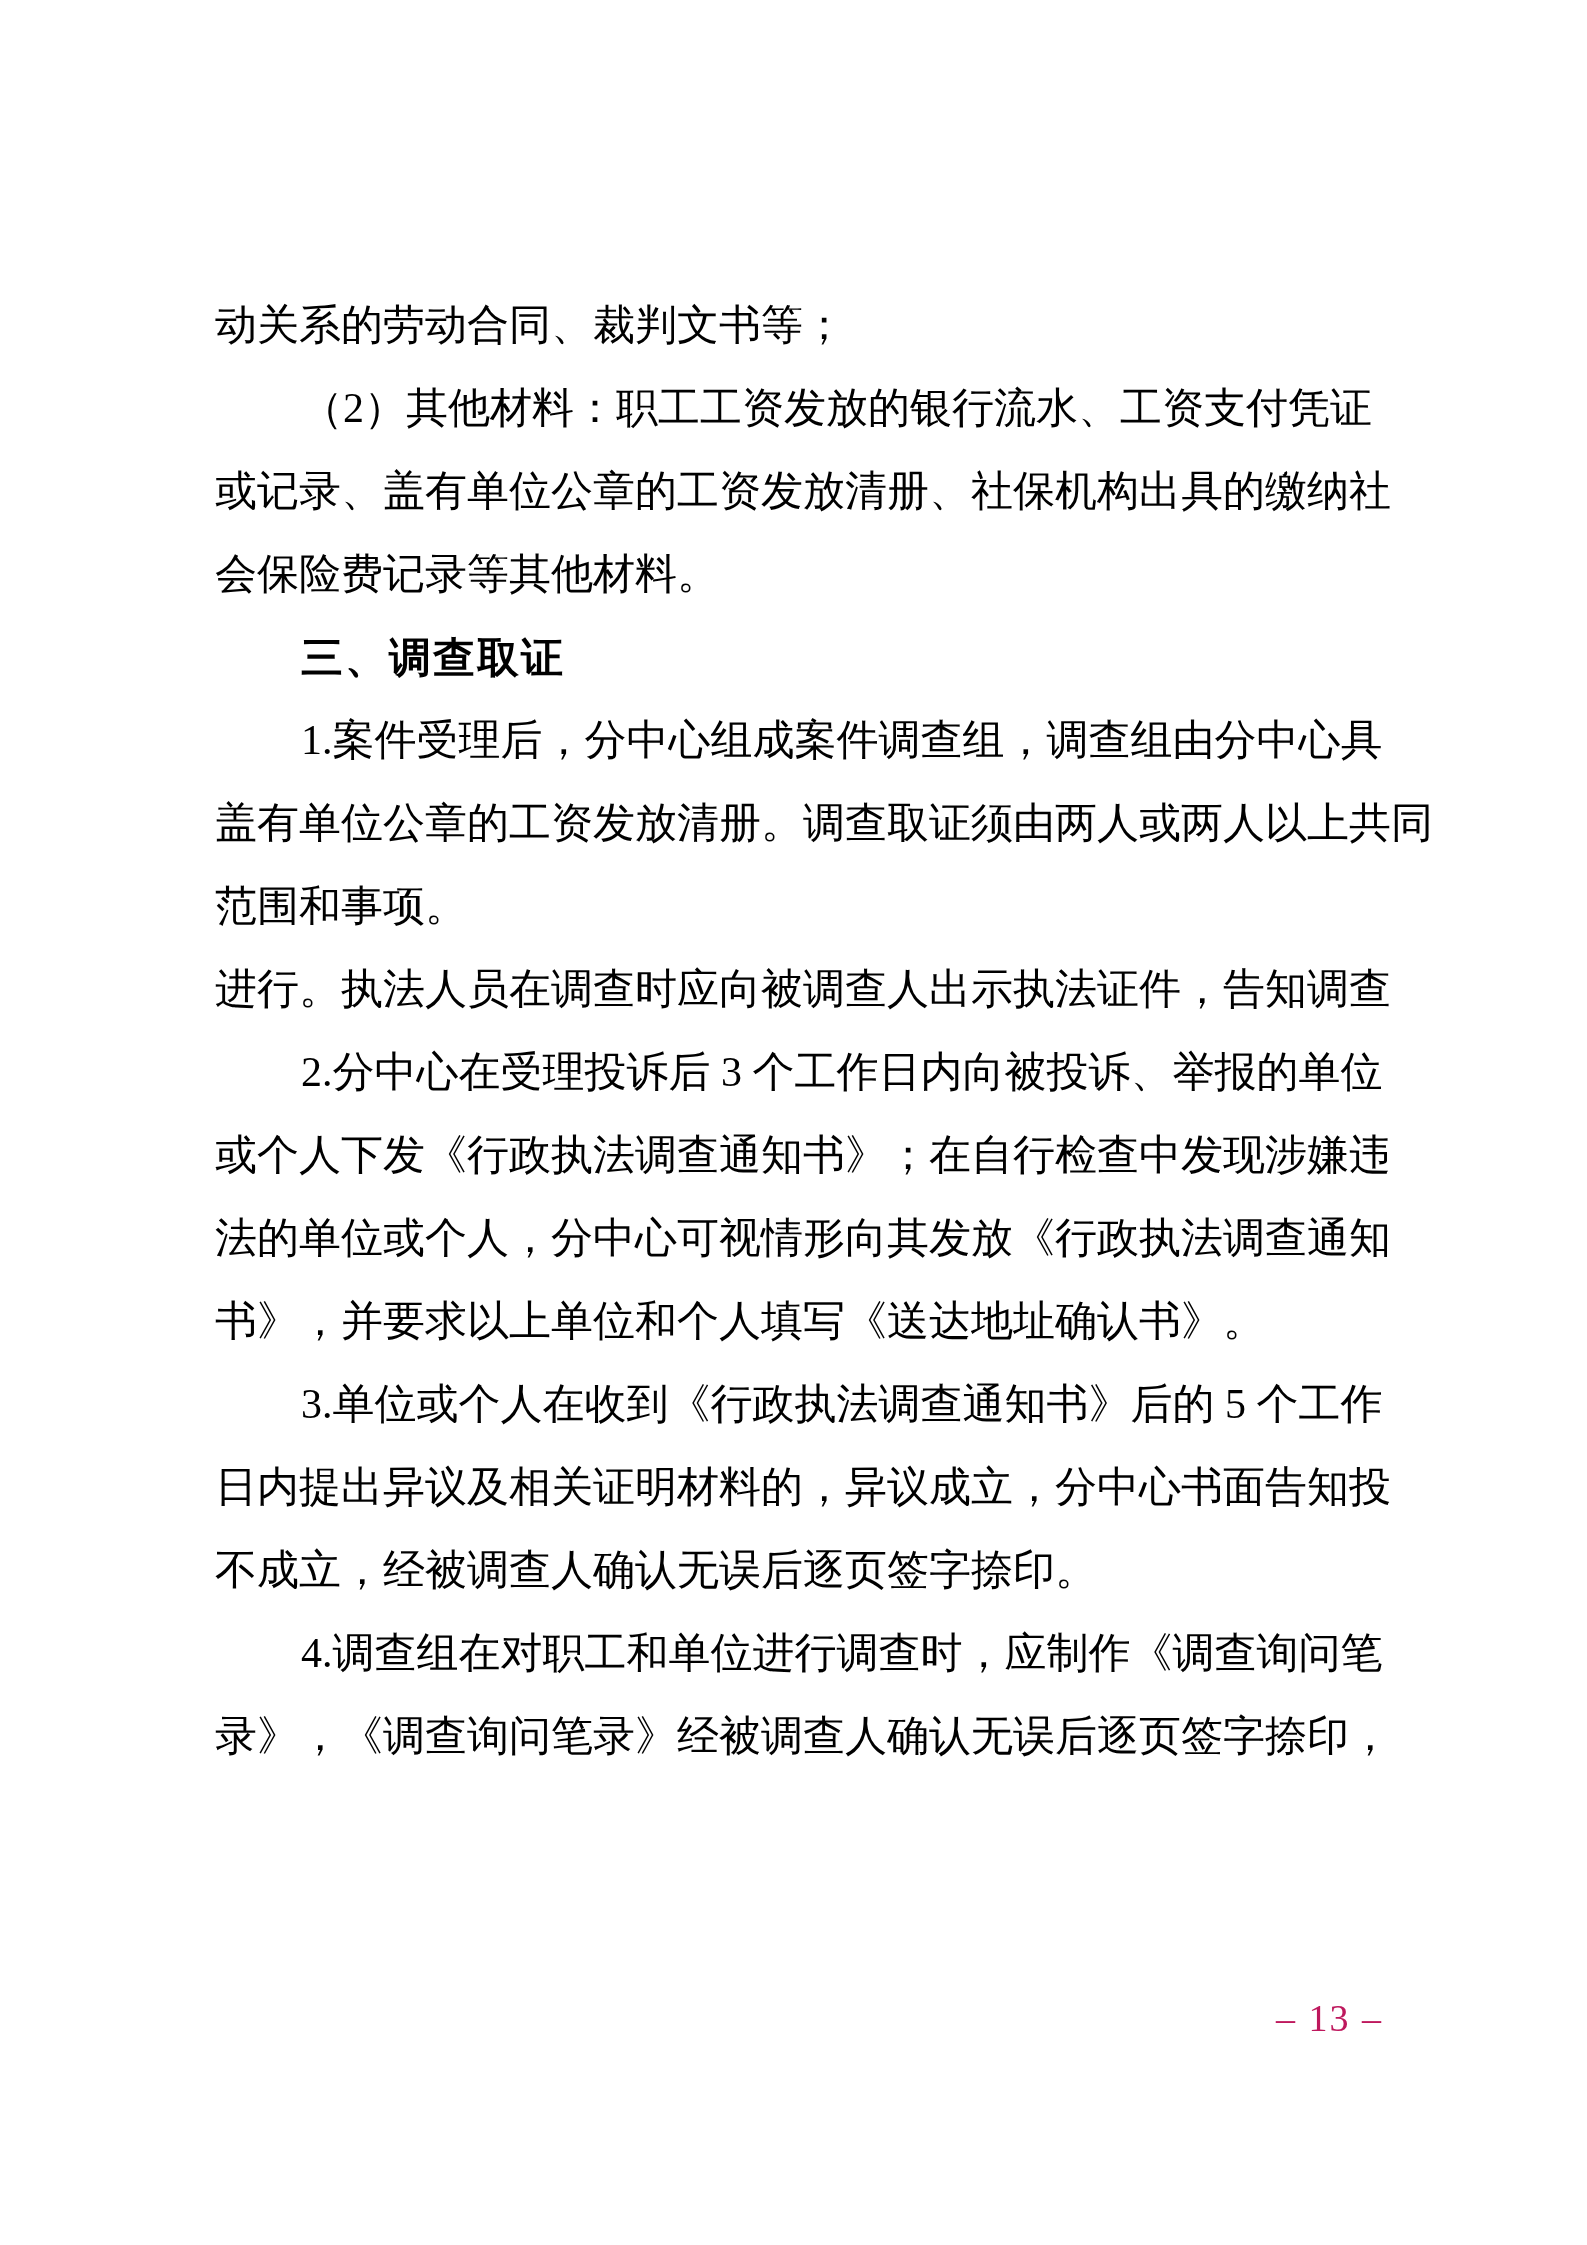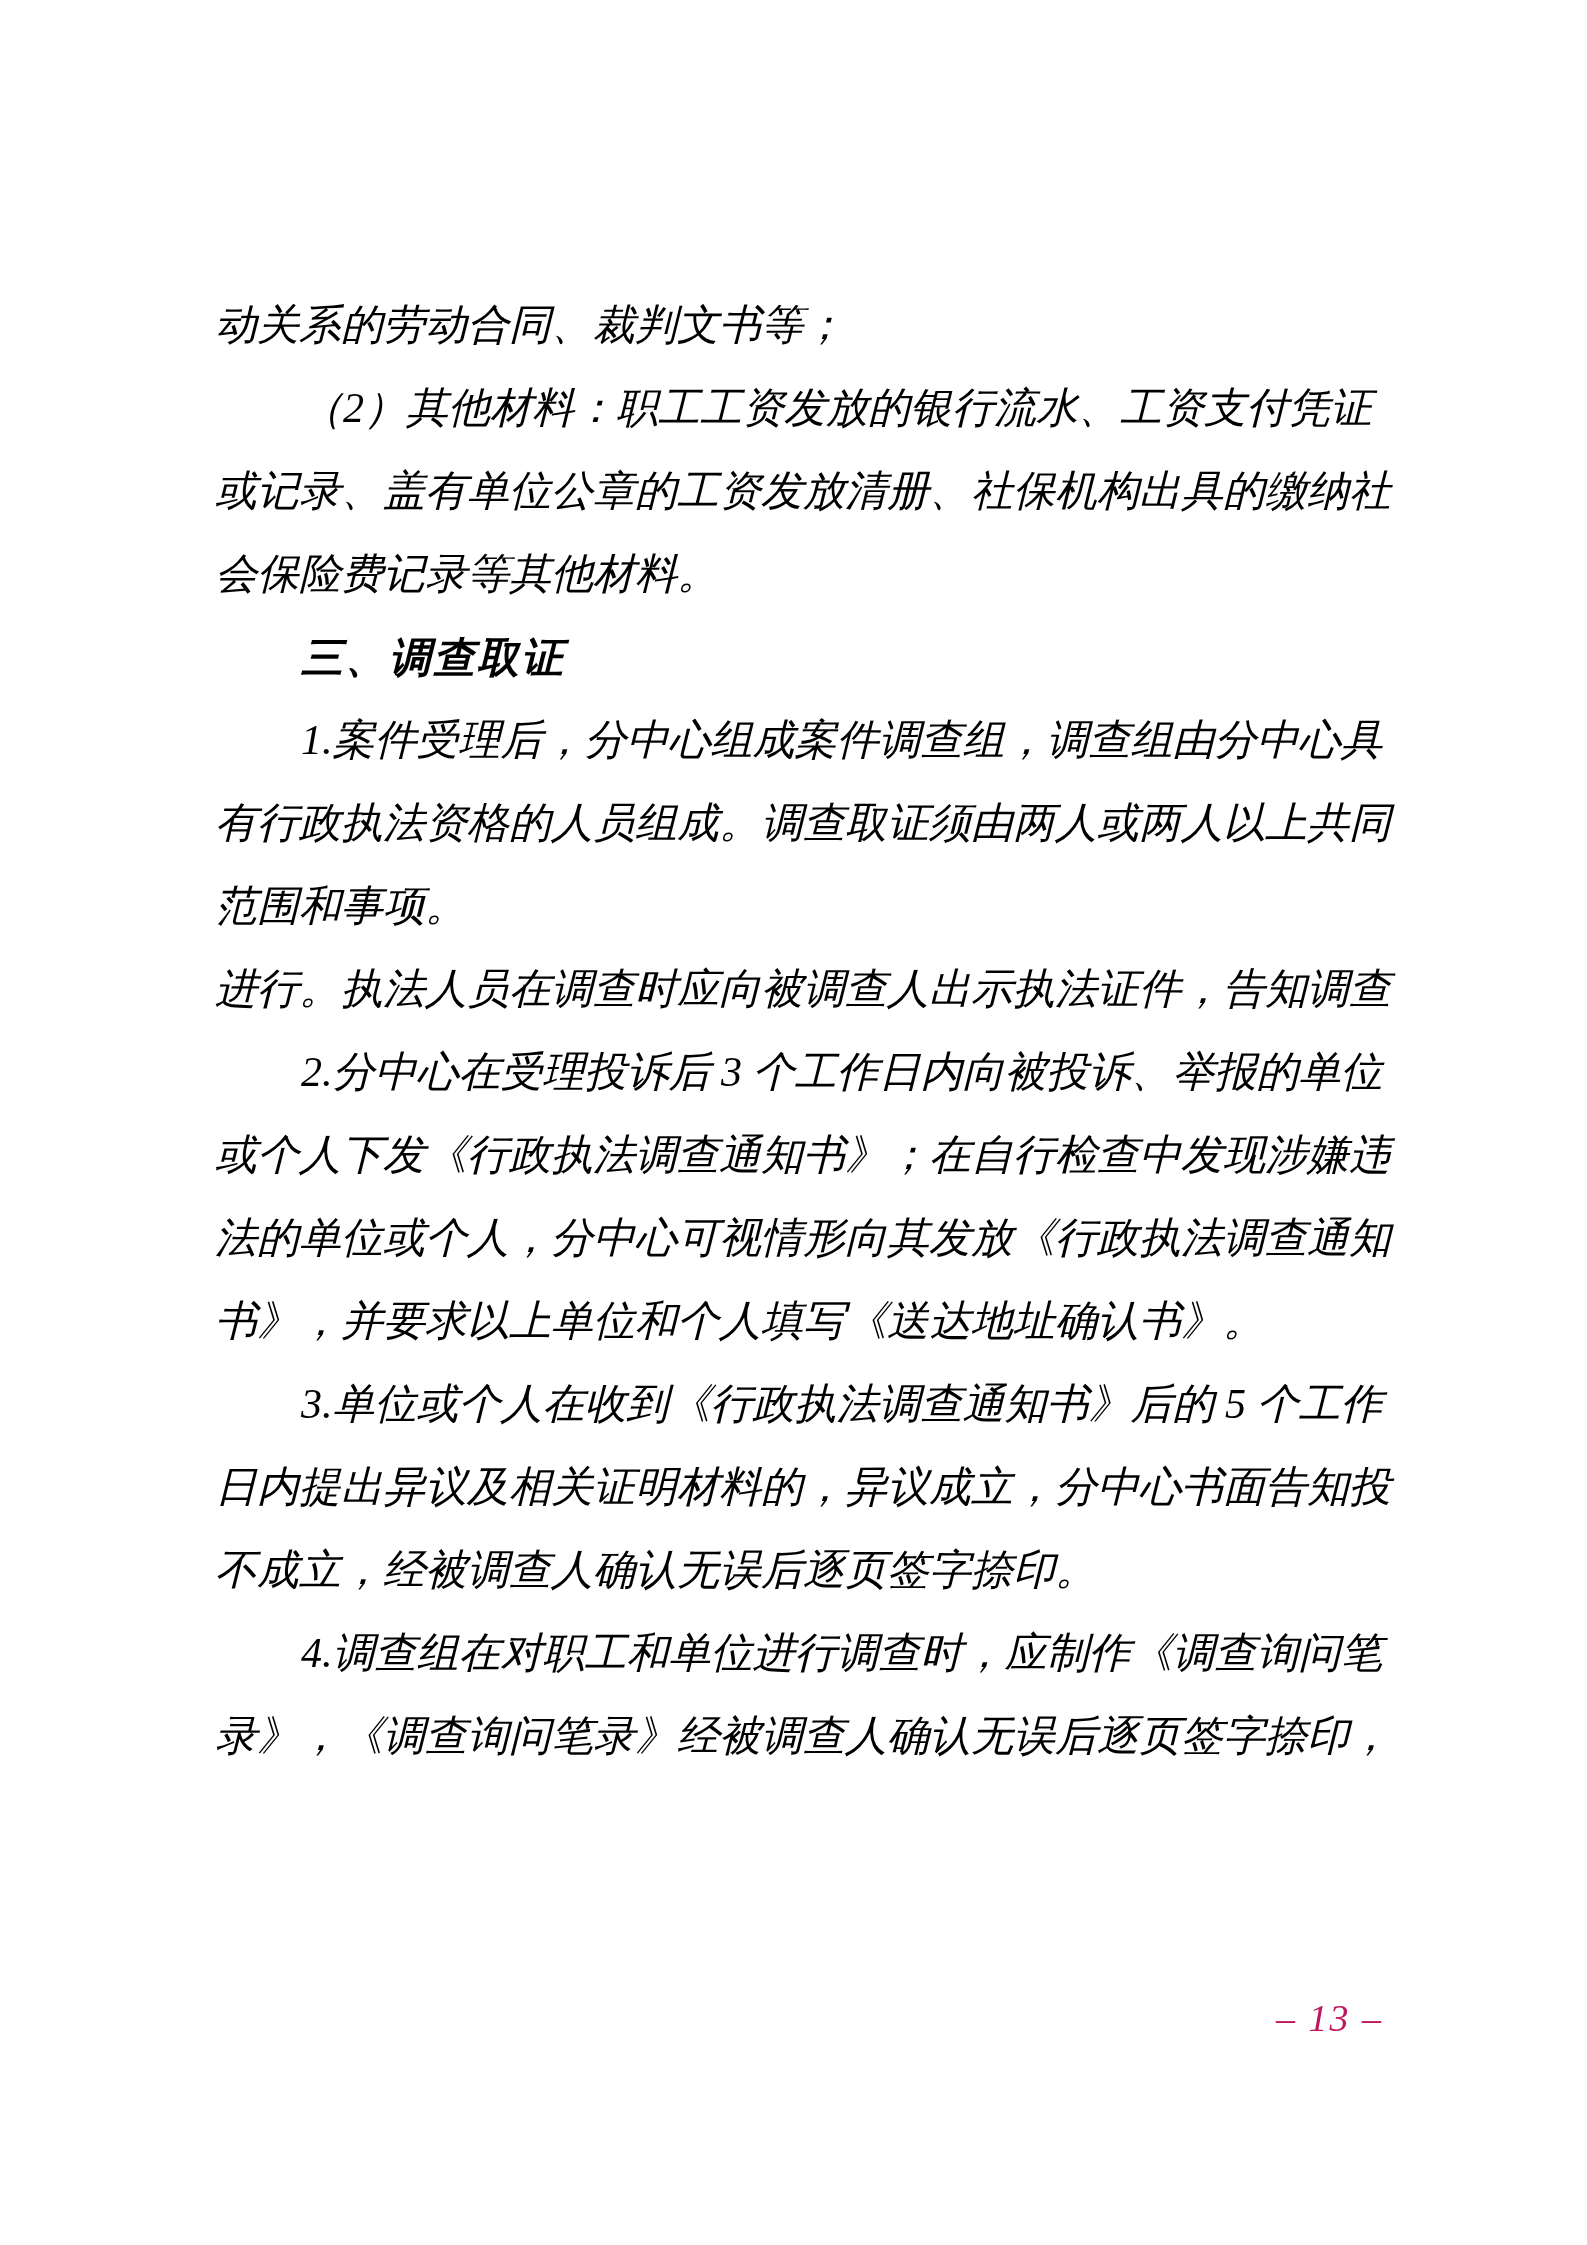--- a/index.html
+++ b/index.html
@@ -14,21 +14,20 @@
     overflow: hidden;
     font-family: "Liberation Serif", "DejaVu Serif", serif;
   }
   .page {
     position: absolute;
     left: 0;
     top: 0;
     width: 1587px;
     height: 2245px;
     background: #ffffff;
-    font-style: italic;
   }
   .text-block {
     position: absolute;
     left: 215px;
     top: 284px;
     width: 1178px;
     font-size: 42px;
     line-height: 83px;
     color: #000000;
     letter-spacing: 0px;
@@ -61,21 +60,21 @@
 <body>
 
 <div class="page">
   <div class="text-block" id="text-block">
       <div class="line">动关系的劳动合同、裁判文书等；</div>
       <div class="line indent">（2）其他材料：职工工资发放的银行流水、工资支付凭证</div>
       <div class="line">或记录、盖有单位公章的工资发放清册、社保机构出具的缴纳社</div>
       <div class="line">会保险费记录等其他材料。</div>
       <div class="line indent bold">三、调查取证</div>
       <div class="line indent">1.案件受理后，分中心组成案件调查组，调查组由分中心具</div>
-      <div class="line">有行政执法资格的人员组成。调查取证须由两人或两人以上共同</div>
+      <div class="line">盖有单位公章的工资发放清册。调查取证须由两人或两人以上共同</div>
       <div class="line">范围和事项。</div>
       <div class="line">进行。执法人员在调查时应向被调查人出示执法证件，告知调查</div>
       <div class="line indent">2.分中心在受理投诉后 3 个工作日内向被投诉、举报的单位</div>
       <div class="line">或个人下发《行政执法调查通知书》；在自行检查中发现涉嫌违</div>
       <div class="line">法的单位或个人，分中心可视情形向其发放《行政执法调查通知</div>
       <div class="line">书》，并要求以上单位和个人填写《送达地址确认书》。</div>
       <div class="line indent">3.单位或个人在收到《行政执法调查通知书》后的 5 个工作</div>
       <div class="line">日内提出异议及相关证明材料的，异议成立，分中心书面告知投</div>
       <div class="line">不成立，经被调查人确认无误后逐页签字捺印。</div>
       <div class="line indent">4.调查组在对职工和单位进行调查时，应制作《调查询问笔</div>

